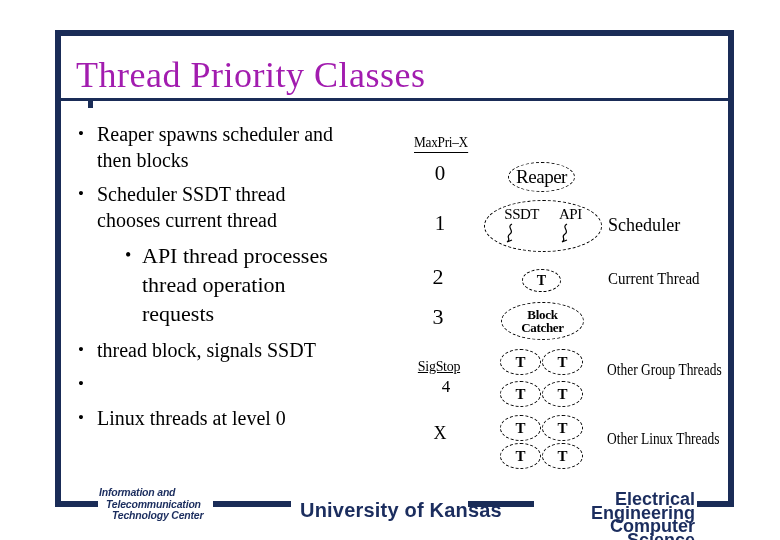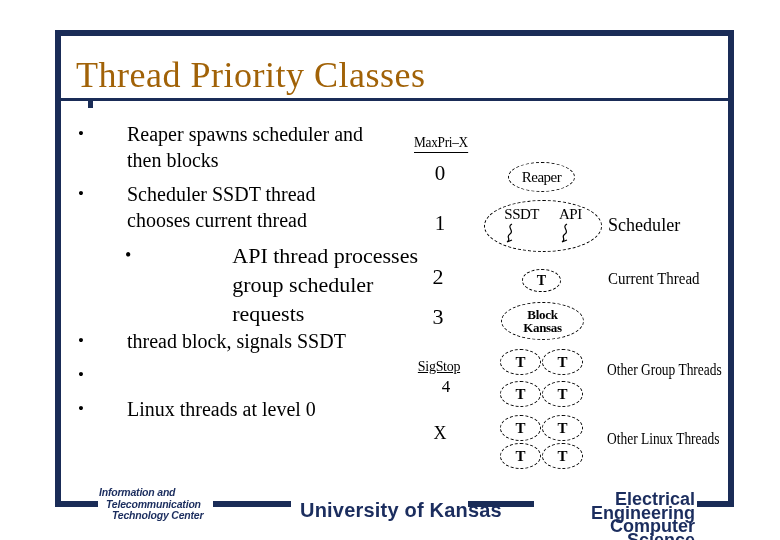--- a/index.html
+++ b/index.html
@@ -1,52 +1,52 @@
 <!DOCTYPE html>
 <html><head>
 <meta charset="utf-8">
 <style>
   html,body{margin:0;padding:0;background:#fff;}
   .slide{position:relative;width:780px;height:540px;background:#ffffff;overflow:hidden;
          font-family:"Liberation Serif",serif;color:#000;}
   
   .frame{position:absolute;left:55px;top:30px;width:679px;height:477px;box-sizing:border-box;
          border-left:6px solid #1a2c57;border-top:6px solid #1a2c57;border-right:6px solid #1a2c57;}
-  .title{position:absolute;left:76px;top:54px;font-size:36px;letter-spacing:.5px;color:#a16207;
+  .title{position:absolute;left:76px;top:54px;font-size:36px;letter-spacing:.5px;color:#a21caf;
          font-family:"Liberation Serif",serif;white-space:nowrap;}
   .title-rule{position:absolute;left:58px;top:98px;width:672px;height:3px;background:#1a2c57;}
   .title-tick{position:absolute;left:88px;top:101px;width:5px;height:7px;background:#1a2c57;}
 
   
   .bullets{position:absolute;left:78px;top:121px;width:340px;}
-  .b-row{display:flex;margin-bottom:8px;gap:30px;}
+  .b-row{display:flex;margin-bottom:8px;}
   .b-row .dot{width:19px;font-size:17px;line-height:26px;flex:none;}
   .b-row .txt{font-size:20px;line-height:26px;}
   .b-row .txt span{display:block;white-space:nowrap;}
-  .b-sub{padding-left:47px;margin-bottom:0;justify-content:space-between;}
+  .b-sub{padding-left:47px;margin-bottom:9px;}
   .b-sub .dot{width:17px;font-size:18px;line-height:29px;}
   .b-sub .txt{font-size:22px;line-height:29px;}
   .dot::before{content:"\2022";}
 
   
   .dg{position:absolute;font-family:"Liberation Serif",serif;color:#000;}
   .maxpri{left:414px;top:135px;font-size:14px;letter-spacing:-.3px;border-bottom:1px solid #000;
           padding-bottom:1px;transform:scaleX(.95);transform-origin:left;}
   .lvl{width:60px;text-align:center;}
   .lvl0{left:410px;top:161px;font-size:21px;}
   .lvl1{left:410px;top:211px;font-size:21px;}
   .lvl2{left:408px;top:264px;font-size:22px;}
   .lvl3{left:408px;top:304px;font-size:22px;}
   .sigstop{left:409px;top:359px;font-size:14px;letter-spacing:-.3px;}
   .lvl4{left:416px;top:377px;font-size:17px;}
   .lvlx{left:410px;top:423px;font-size:18px;}
 
   .ell{position:absolute;border:1.5px dashed #000;border-radius:50%;box-sizing:border-box;
        display:flex;align-items:center;justify-content:center;background:transparent;}
-  .reaper{left:508px;top:162px;width:67px;height:30px;font-size:15px;letter-spacing:-.5px;}
+  .reaper{left:508px;top:162px;width:67px;height:30px;font-size:19px;letter-spacing:-.5px;}
   .bigell{left:484px;top:200px;width:118px;height:52px;}
   .bigell .inner{display:flex;gap:20px;align-items:flex-start;margin-top:-2px;}
   .bigell .proc{text-align:center;font-size:15px;letter-spacing:-.5px;line-height:15px;}
   .tiny{font-weight:bold;font-size:14px;}
   .tcur{left:522px;top:269px;width:39px;height:23px;}
   .blockc{left:501px;top:302px;width:83px;height:38px;font-size:13px;font-weight:bold;
           line-height:13px;text-align:center;letter-spacing:-.3px;}
   .tsm{width:41px;height:26px;font-size:15px;font-weight:bold;}
   .g11{left:500px;top:349px;} .g12{left:542px;top:349px;}
   .g21{left:500px;top:381px;} .g22{left:542px;top:381px;}
@@ -93,21 +93,21 @@
       <span class="dot"></span>
       <span class="txt">
           <span>Scheduler SSDT thread</span>
           <span>chooses current thread</span>
         </span>
     </div>
     <div class="b-row b-sub">
       <span class="dot"></span>
       <span class="txt">
           <span>API thread processes</span>
-          <span>group scheduler</span>
+          <span>thread operation</span>
           <span>requests</span>
         </span>
     </div>
     <div class="b-row">
       <span class="dot"></span>
       <span class="txt">
           <span>thread block, signals SSDT</span>
         </span>
     </div>
     <div class="b-row">
@@ -153,21 +153,21 @@
       </div>
     </div>
   </div>
 
   <div class="ell tcur tiny">
     <span>T</span>
   </div>
 
   <div class="ell blockc">
     <span><span>Block</span><br>
-    <span>Kansas</span></span>
+    <span>Catcher</span></span>
   </div>
 
   <div class="ell tsm g11">
       <span>T</span>
     </div>
   <div class="ell tsm g12">
       <span>T</span>
     </div>
   <div class="ell tsm g21">
       <span>T</span>

